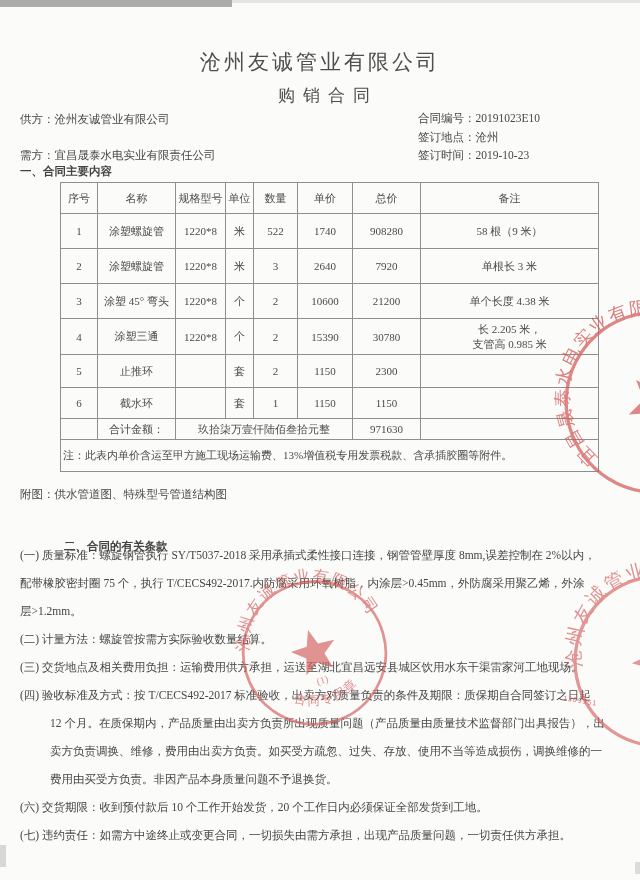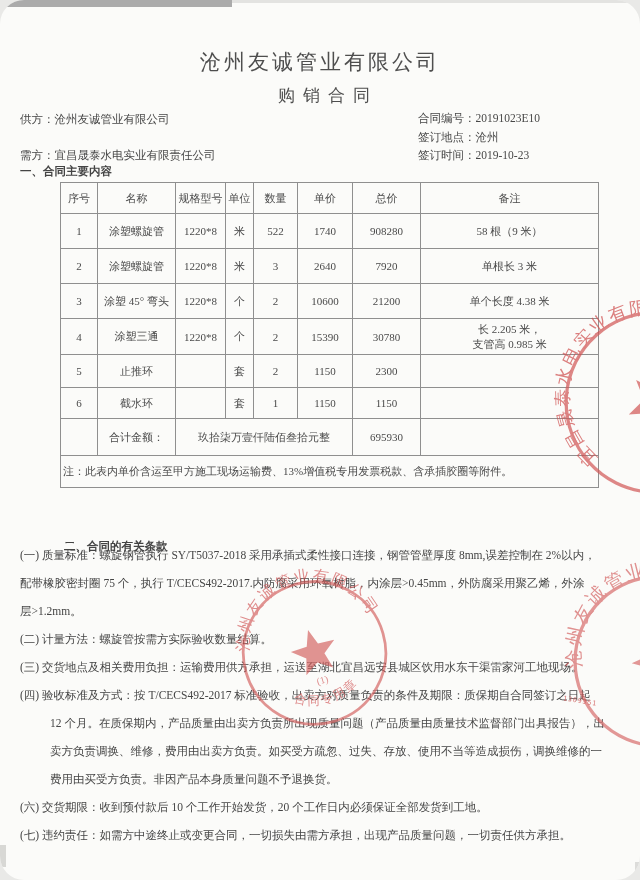--- a/index.html
+++ b/index.html
@@ -1,21 +1,20 @@
 <!DOCTYPE html>
 <html><head>
 <meta charset="utf-8">
 <style>
   html,body{margin:0;padding:0;background:#e9e9e7;}
   .page{
     position:relative;width:640px;height:880px;margin:0 auto;
     background:#fbfbf9;overflow:hidden;
     font-family:"Liberation Serif","DejaVu Serif",serif;
     color:#474747;
-    border-radius:24px;
   }
   
   .scan-strip{position:absolute;left:0;top:0;width:232px;height:7px;background:#979797;opacity:.8;}
   .scan-strip2{position:absolute;left:232px;top:0;width:408px;height:3px;background:#d9d9d7;opacity:.7;}
   .scan-smudge-left{position:absolute;left:0;top:845px;width:6px;height:22px;background:#d8d8d5;}
   .scan-smudge-right{position:absolute;right:0;top:862px;width:5px;height:12px;background:#dcdcda;}
 
   .company-title{position:absolute;left:0;top:48px;width:100%;text-align:center;
     font-size:21px;letter-spacing:3px;color:#4e4e4e;}
   .doc-title{position:absolute;left:8px;top:84px;width:100%;text-align:center;
@@ -40,21 +39,21 @@
   }
   table.items th,table.items td{
     border:1px solid #8f8f8f;padding:1px 2px;text-align:center;
     font-weight:normal;overflow:hidden;
   }
   table.items thead tr{height:31px;}
   table.items tbody tr{height:35px;}
   table.items tr.r4{height:36px;}
   table.items tr.r5{height:33px;}
   table.items tr.r6{height:31px;}
-  table.items tr.total-row{height:37px;}
+  table.items tr.total-row{height:21px;}
   table.items tr.note-row{height:32px;}
   table.items td.c7,table.items td.remark{white-space:pre-line;line-height:15px;}
   table.items td.note-cell{text-align:left;font-size:11px;}
 
   .terms{position:absolute;left:20px;top:541px;width:606px;
     font-size:11.5px;line-height:28px;color:#454545;}
   .terms p{margin:0;white-space:pre-wrap;}
   .terms p.hang{padding-left:30px;text-indent:-30px;}
 
   
@@ -170,29 +169,30 @@
           <td class="c5">1150</td>
           <td class="c6">1150</td>
           <td class="c7"></td>
         </tr>
       </tbody>
     <tbody>
       <tr class="total-row">
         <td></td>
         <td>合计金额：</td>
         <td colspan="4">玖拾柒万壹仟陆佰叁拾元整</td>
-        <td>695930</td>
+        <td>971630</td>
         <td></td>
       </tr>
       <tr class="note-row">
         <td colspan="8" class="note-cell">注：此表内单价含运至甲方施工现场运输费、13%增值税专用发票税款、含承插胶圈等附件。</td>
       </tr>
     </tbody>
   </table>
 
+  <div class="attach-line">附图：供水管道图、特殊型号管道结构图</div>
   <div class="section-title s2">二、合同的有关条款</div>
 
   <div class="terms">
     <p>(一) 质量标准：螺旋钢管执行 SY/T5037-2018 采用承插式柔性接口连接，钢管管壁厚度 8mm,误差控制在 2%以内，
 配带橡胶密封圈 75 个，执行 T/CECS492-2017.内防腐采用环氧树脂，内涂层&gt;0.45mm，外防腐采用聚乙烯，外涂
 层&gt;1.2mm。</p>
     <p>(二) 计量方法：螺旋管按需方实际验收数量结算。</p>
     <p>(三) 交货地点及相关费用负担：运输费用供方承担，运送至湖北宜昌远安县城区饮用水东干渠雷家河工地现场。</p>
     <p class="hang">(四) 验收标准及方式：按 T/CECS492-2017 标准验收，出卖方对质量负责的条件及期限：质保期自合同签订之日起
 12 个月。在质保期内，产品质量由出卖方负责所出现质量问题（产品质量由质量技术监督部门出具报告），出

